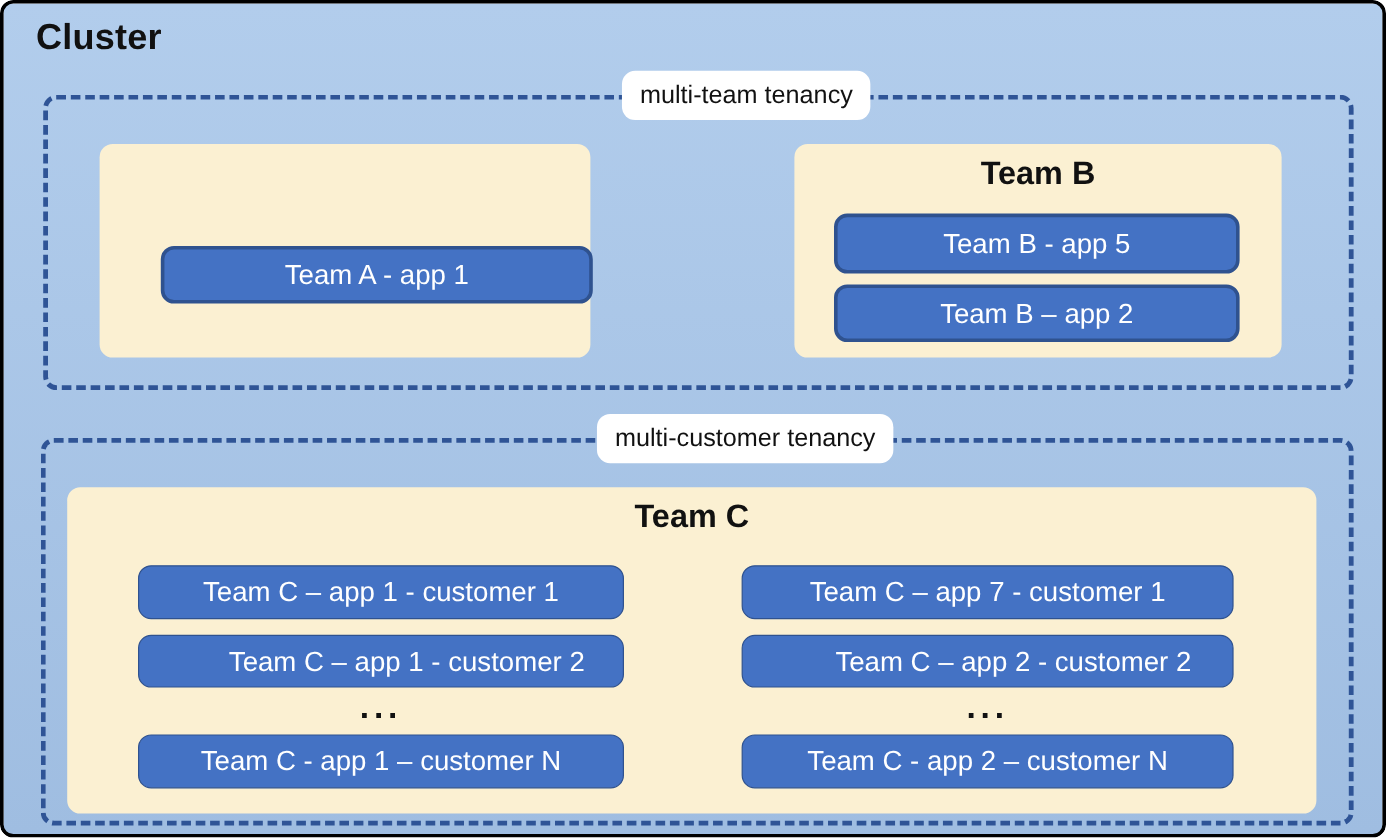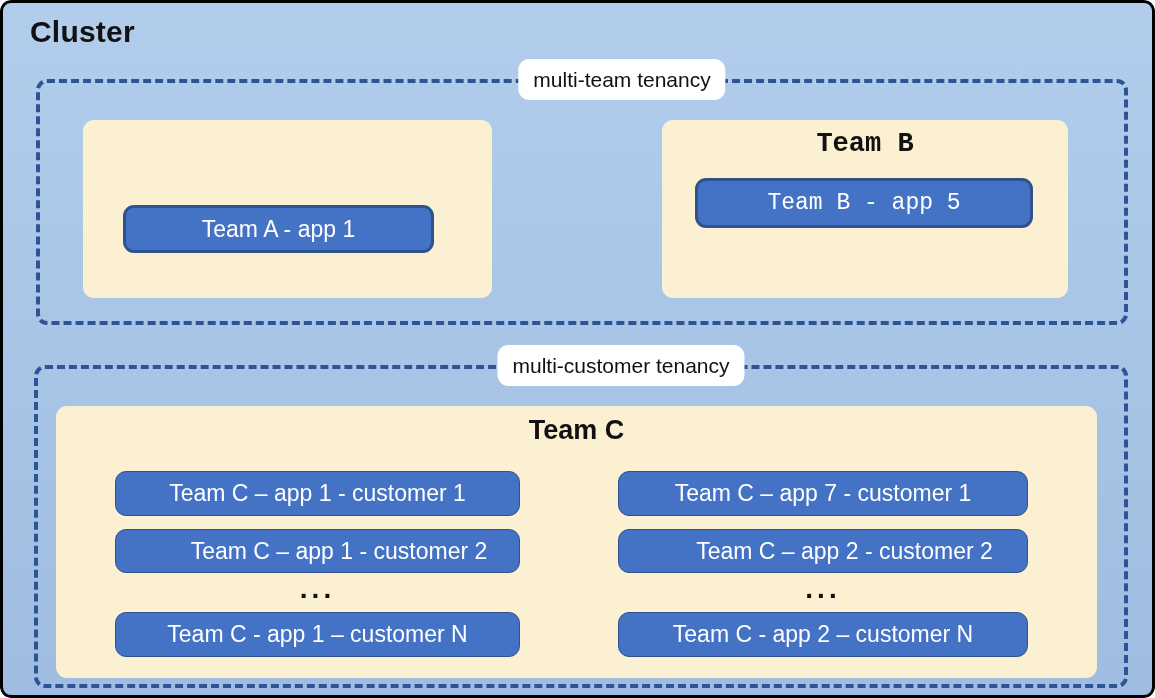--- a/index.html
+++ b/index.html
@@ -36,32 +36,32 @@
   }
 
   .team-panel{
     position:absolute;background:var(--panel);
   }
   .team-panel .team-name{
     position:absolute;top:9px;left:0;width:100%;text-align:center;
     font-size:27px;font-weight:700;color:var(--text-dark);
   }
   .team-a{left:43px;top:37px;width:409px;height:178px;}
-  .team-b{left:622px;top:37px;width:406px;height:178px;font-family:Liberation Mono, monospace;}
+  .team-b{left:622px;top:37px;width:406px;height:178px;}
   .team-c{left:18px;top:37px;width:1041px;height:272px;}
 
   .app-box{
     position:absolute;display:flex;align-items:center;justify-content:center;
     background:var(--app-fill);color:var(--app-text);
     font-size:23px;white-space:nowrap;
   }
   .border-thick{border:3px solid var(--app-border);}
   .border-thin{border:1px solid var(--app-border);}
 
-  .ta-app1{left:40px;top:85px;width:311px;height:48px;}
+  .ta-app1{left:51px;top:85px;width:360px;height:48px;}
   .tb-app1{left:33px;top:58px;width:338px;height:50px;}
   .tb-app2{left:33px;top:117px;width:338px;height:48px;}
 
   .tc-col{position:absolute;top:65px;height:186px;}
   .tc-col.col-1{left:59px;width:405px;}
   .tc-col.col-2{left:562px;width:410px;}
   .tc-row1{left:0;top:0;width:100%;height:45px;}
   .tc-row2{left:0;top:58px;width:100%;height:44px;padding-left:43px;}
   .tc-rown{left:0;top:141px;width:100%;height:45px;}
   .tc-dots{
@@ -79,20 +79,21 @@
   <div class="tenancy-box multi-team">
     <div class="tenancy-label">multi-team tenancy</div>
 
     <div class="team-panel team-a">
       <div class="app-box border-thick ta-app1">Team A - app 1</div>
     </div>
 
     <div class="team-panel team-b">
       <div class="team-name">Team B</div>
       <div class="app-box border-thick tb-app1">Team B - app 5</div>
+      <div class="app-box border-thick tb-app2">Team B – app 2</div>
     </div>
   </div>
 
   <div class="tenancy-box multi-customer">
     <div class="tenancy-label">multi-customer tenancy</div>
 
     <div class="team-panel team-c">
       <div class="team-name">Team C</div>
 
       <div class="tc-col col-1">

